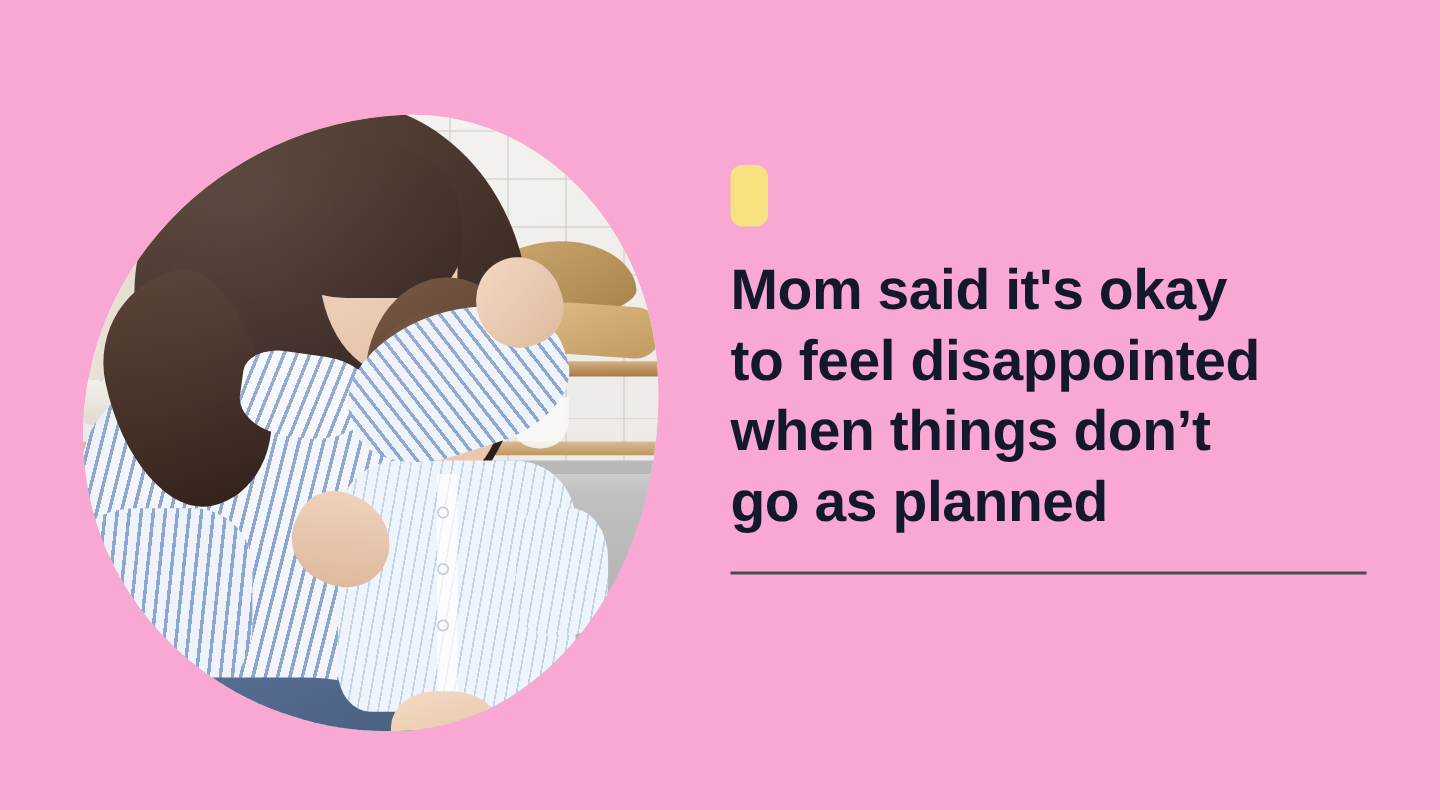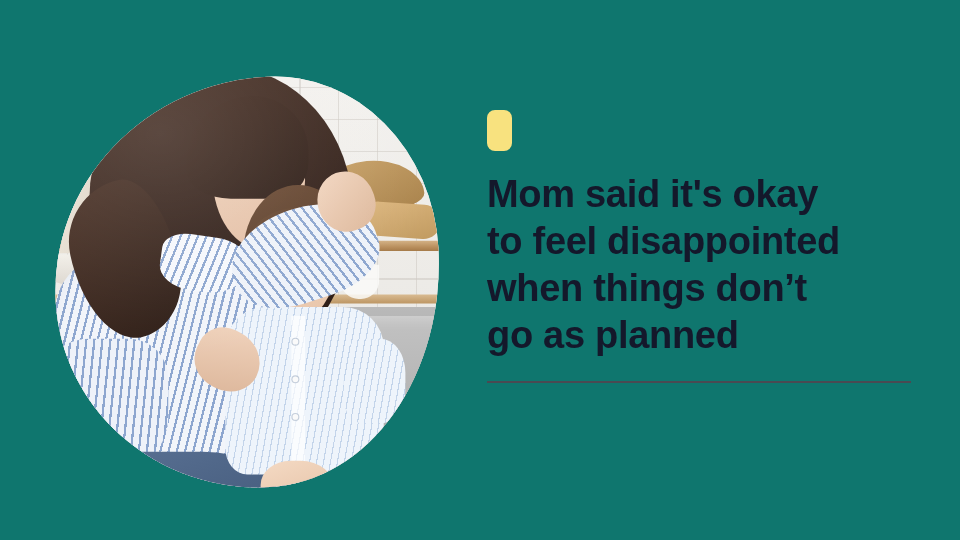--- a/index.html
+++ b/index.html
@@ -9,21 +9,21 @@
     background: #ffffff;
   }
   body {
     font-family: "Liberation Sans", sans-serif;
   }
 
   #canvas {
     position: relative;
     width: 960px;
     height: 540px;
-    background: #0f766e;
+    background: #f9a8d4;
     overflow: hidden;
   }
 
   
   .photo-panel {
     position: absolute;
     left: 55px;
     top: 78px;
     width: 385px;
     height: 410px;

